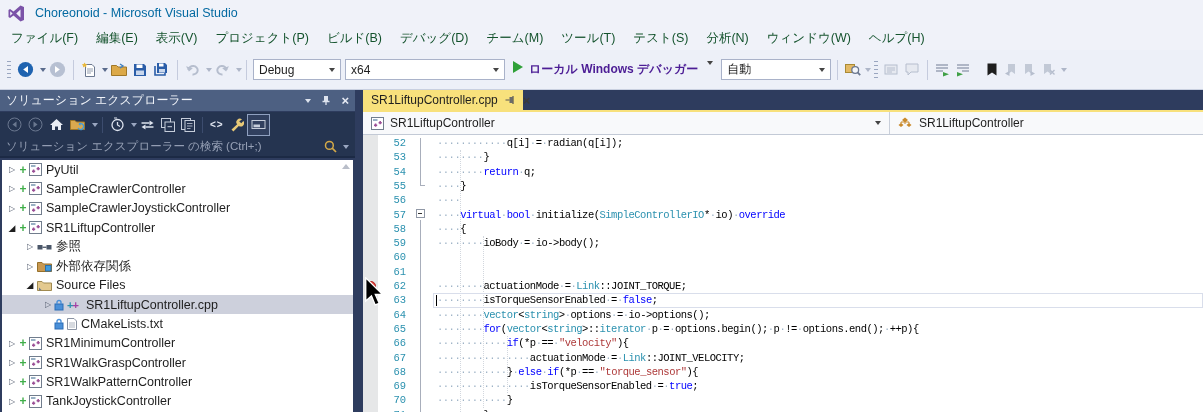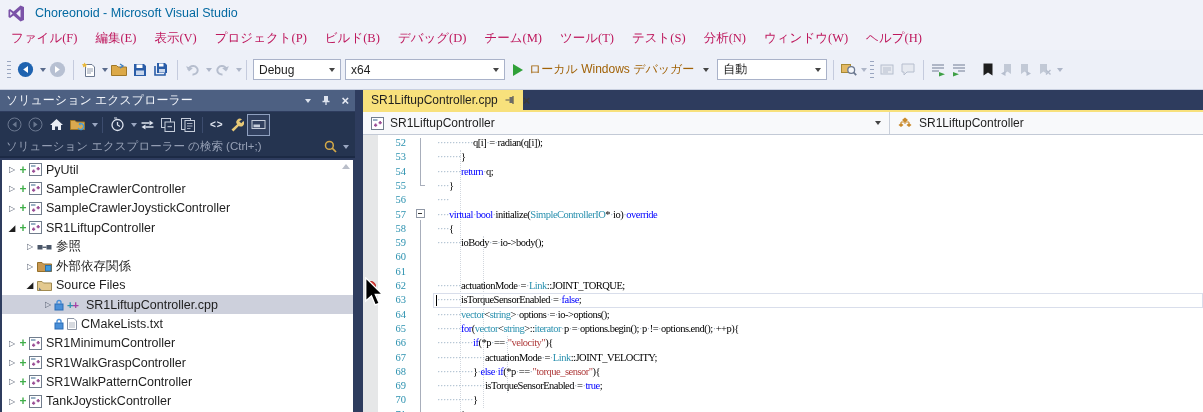--- a/index.html
+++ b/index.html
@@ -5,34 +5,34 @@
   html,body{margin:0;padding:0;background:#888;}
   #app{position:relative;width:1203px;height:412px;overflow:hidden;
        font-family:"Liberation Sans","DejaVu Sans",sans-serif;
        background:#2E3C5E;-webkit-font-smoothing:antialiased;}
   
   #titlebar{position:absolute;left:0;top:0;right:0;height:26px;background:#F0F2F9;
             display:flex;align-items:center;gap:10px;padding-left:8px;box-sizing:border-box;}
   #titlebar .title{font-size:12.5px;color:#0369a1;}
   #menubar{position:absolute;left:0;top:26px;right:0;height:24px;background:#F0F2F9;
            display:flex;align-items:center;padding-left:2px;}
-  .menu-item{font-size:12.5px;color:#be185d;padding:3px 9px;cursor:default;font-family:Liberation Serif, serif;}
+  .menu-item{font-size:12.5px;color:#14532d;padding:3px 9px;cursor:default;}
   #toolbar{position:absolute;left:0;top:50px;right:0;height:40px;background:#EDF0F8;
            border-bottom:1px solid #C9D0E0;display:flex;align-items:center;padding-left:4px;box-sizing:border-box;}
   .tbtn{display:inline-flex;align-items:center;justify-content:center;height:24px;padding:0 2px;margin:0 1px;}
   .grip{width:4px;height:18px;margin:0 3px;
         background:repeating-linear-gradient(to bottom,#9AA6C0 0 1.5px,transparent 1.5px 4px);}
   .tsep{width:1px;height:20px;background:#C5CBDD;margin:0 4px;}
   .car{width:0;height:0;border-left:3.5px solid transparent;border-right:3.5px solid transparent;
        border-top:4px solid #5A6B8C;display:inline-block;margin-left:3px;}
   .car.dis{border-top-color:#AEB6C8;}
   .combo{background:#fff;border:1px solid #A9B2C9;height:21px;display:flex;align-items:center;
          font-size:12px;color:#1E1E1E;padding:0 5px;box-sizing:border-box;margin:0 2px;}
   .combo .car{margin-left:auto;border-top-color:#444;}
-  .runbtn{display:flex;align-items:center;gap:6px;font-size:12px;color:#a16207;padding:0 6px;}
+  .runbtn{display:flex;gap:6px;font-size:12px;color:#4c1d95;padding:0 6px;font-weight:bold;}
   .tri-green{width:0;height:0;border-left:10px solid #2FA038;border-top:6px solid transparent;border-bottom:6px solid transparent;}
   
   #sepanel{position:absolute;left:0;top:90px;width:355px;bottom:0;background:#2E3C5E;}
   #se-title{position:absolute;left:0;top:0;right:0;height:21px;background:#4D6082;color:#F2F5FA;
             font-size:12px;display:flex;align-items:center;padding:0 6px;box-sizing:border-box;}
   #se-title .spacer{flex:1;}
   #se-title .wcar{border-top-color:#DDE3EE;margin-right:10px;}
   #se-title .x{color:#E8ECF5;font-size:13px;font-weight:bold;margin-left:10px;}
   #se-toolbar{position:absolute;left:0;top:22px;right:0;height:25px;background:#253450;
               display:flex;align-items:center;padding-left:4px;box-sizing:border-box;}
@@ -64,21 +64,21 @@
   #doc-tab .lbl{font-size:12px;color:#1E1E1E;white-space:nowrap;}
   #doc-tab .x{font-size:13px;font-weight:bold;color:#3A3A3A;}
   #tab-underline{position:absolute;left:0;top:20px;right:0;height:2px;background:#F8E17C;}
   #navbar{position:absolute;left:0;top:22px;right:0;height:23px;background:#F8F9FB;border-bottom:1px solid #C3CAD6;
           display:flex;box-sizing:border-box;}
   .navcombo{display:flex;align-items:center;gap:6px;padding:0 8px;font-size:12px;color:#1E1E1E;box-sizing:border-box;}
   #nav-left{width:527px;border-right:1px solid #C9CFDA;}
   #nav-left .car{margin-left:auto;border-top-color:#444;}
   #nav-right{flex:1;}
   #ed-body{position:absolute;left:0;top:45px;right:0;bottom:0;background:#fff;
-           font-family:Liberation Serif, serif;}
+           font-family:Liberation Mono, monospace;}
   #bp-margin{position:absolute;left:0;top:0;width:15px;bottom:0;background:#E6E7E8;}
   #bp-dot{position:absolute;left:2.5px;top:146px;width:10px;height:10px;border-radius:50%;
           background:#E2403A;border:1px solid #B22A26;box-sizing:border-box;}
   #gutter{position:absolute;left:15px;top:0;width:30px;bottom:0;}
   .lnum{position:absolute;right:2px;width:28px;text-align:right;font-size:10.5px;color:#2B91AF;line-height:14.3px;}
   .guide{position:absolute;width:0;border-left:1px dotted #D2D7DE;}
   #outline-seg1{position:absolute;left:57px;top:3px;width:0;height:47px;border-left:1px solid #A8AEBB;}
   #outline-tick1{position:absolute;left:57px;top:50px;width:5px;height:0;border-top:1px solid #A8AEBB;}
   #fold-box{position:absolute;left:52.5px;top:74px;width:9px;height:9px;border:1px solid #9098A6;background:#fff;
             box-sizing:border-box;}

